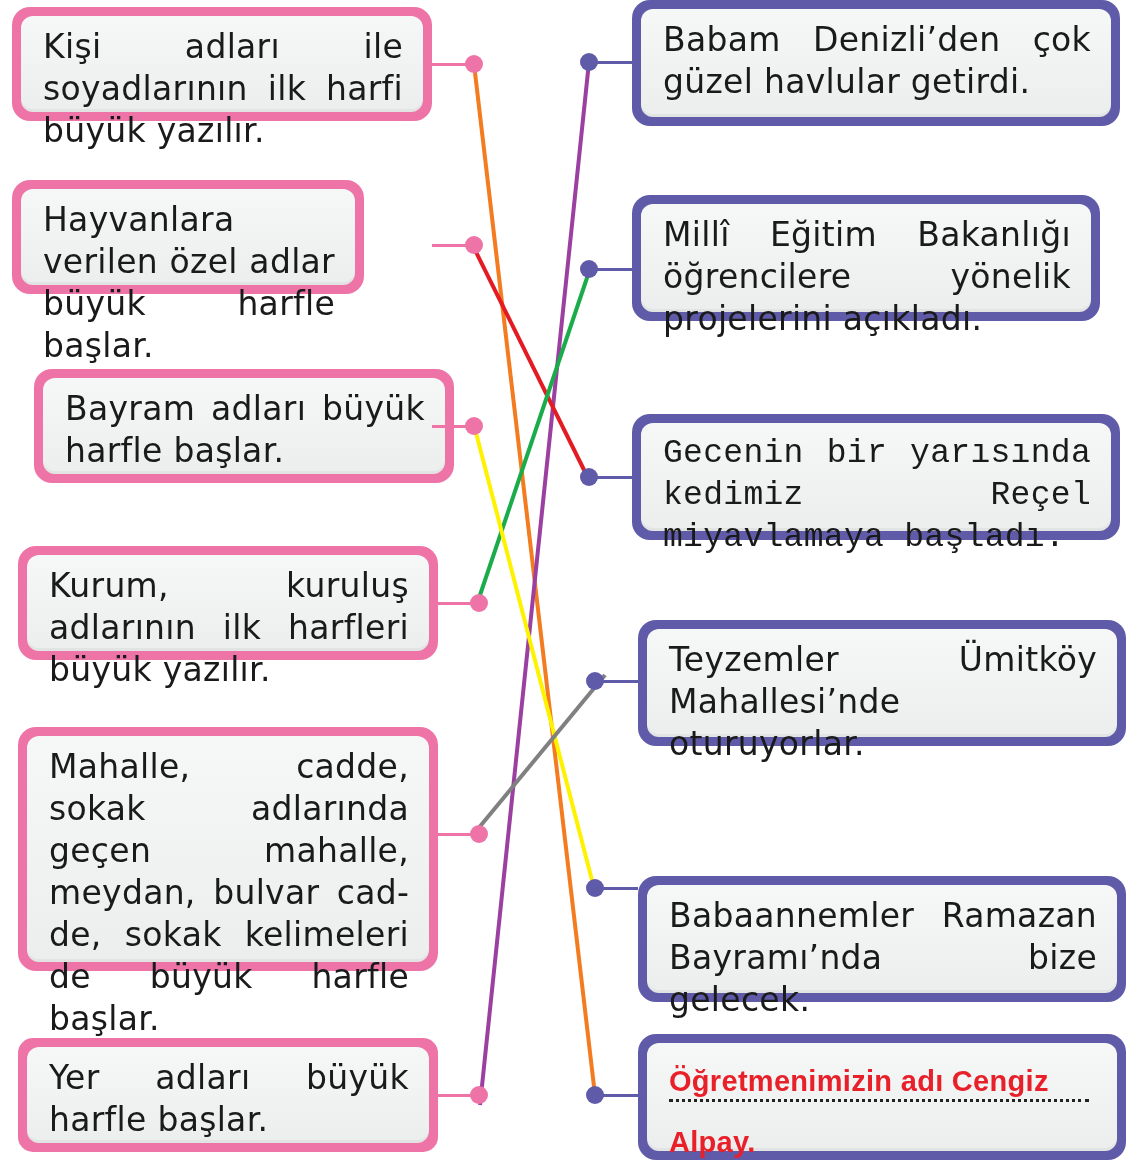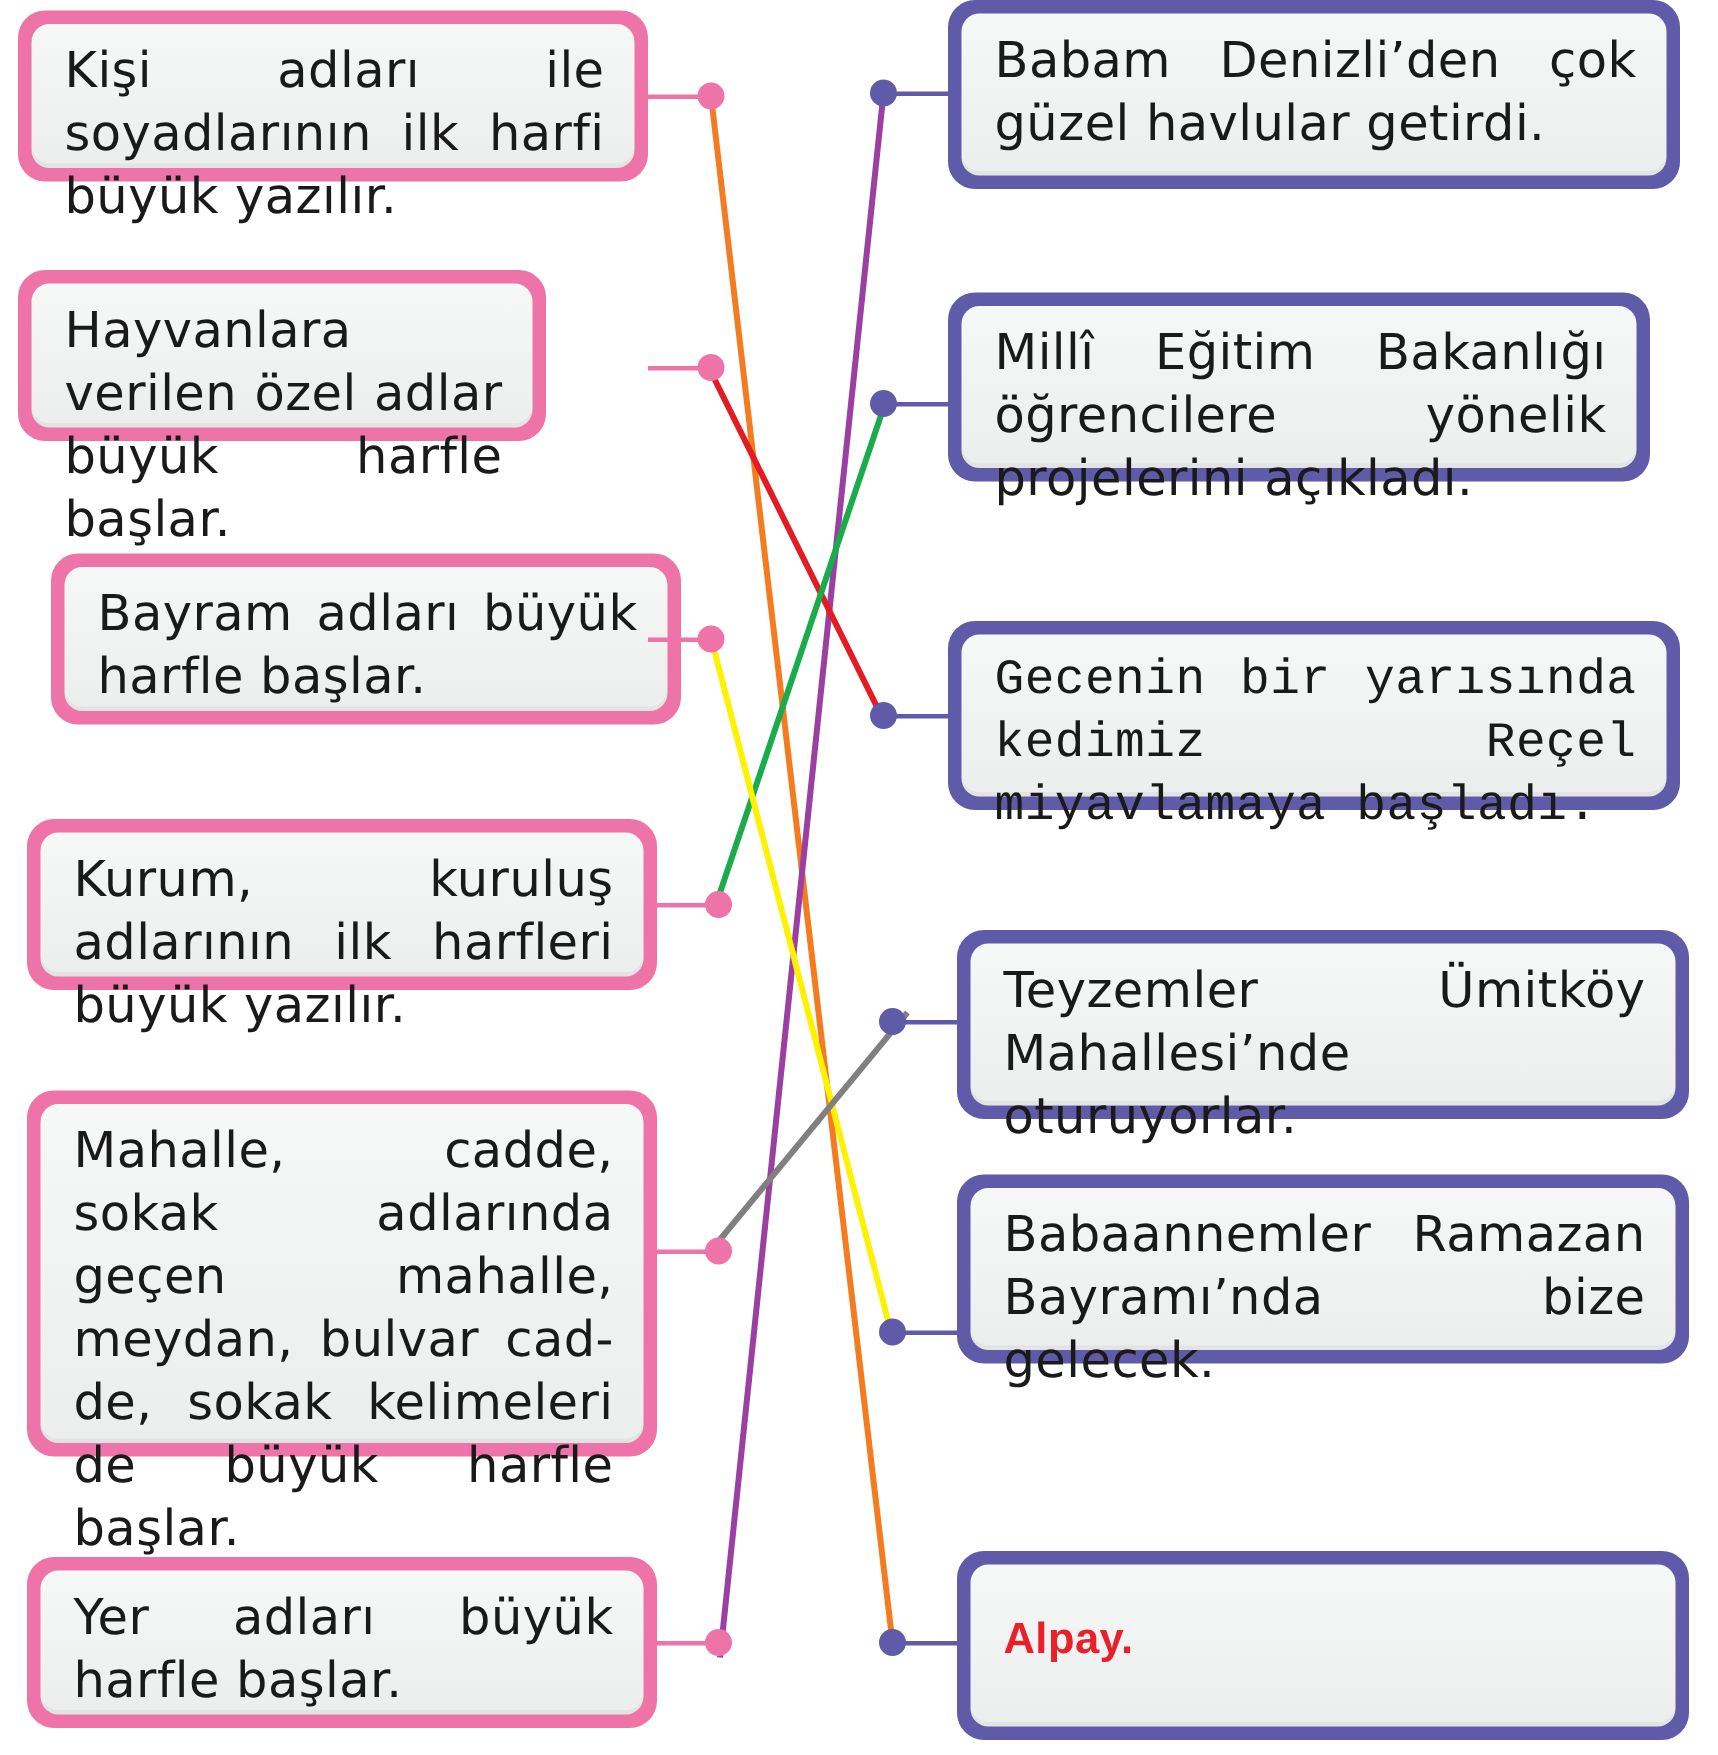--- a/index.html
+++ b/index.html
@@ -87,21 +87,21 @@
 <div class="dot" style="left:479px; top:603px; background:#ee74a8;"></div>
 
 <div class="box left" style="left:18px; top:727px; width:420px; height:244px;">
   <div class="inner">
       <span class="txt">Mahalle, cadde, sokak adlarında geçen mahal­le, meydan, bulvar cad­de, sokak kelimeleri de büyük harfle başlar.</span>
     </div>
 </div>
 <div class="stub" style="left:438px; top:833px; width:41px; background:#ee74a8;"></div>
 <div class="dot" style="left:479px; top:834px; background:#ee74a8;"></div>
 
-<div class="box left" style="left:18px; top:1038px; width:420px; height:114px;">
+<div class="box left" style="left:18px; top:1038px; width:420px; height:114px;border-radius:15px;">
   <div class="inner">
       <span class="txt">Yer adları büyük harfle başlar.</span>
     </div>
 </div>
 <div class="stub" style="left:438px; top:1094px; width:41px; background:#ee74a8;"></div>
 <div class="dot" style="left:479px; top:1095px; background:#ee74a8;"></div>
 
 <div class="box right" style="left:632px; top:0px; width:488px; height:126px;">
   <div class="inner">
       <span class="txt">Babam Denizli’den çok güzel havlular getirdi.</span>
@@ -127,27 +127,28 @@
 <div class="dot" style="left:589px; top:477px; background:#5f5ba8;"></div>
 
 <div class="box right" style="left:638px; top:620px; width:488px; height:126px;">
   <div class="inner">
       <span class="txt">Teyzemler Ümitköy Mahalle­si’nde oturuyorlar.</span>
     </div>
 </div>
 <div class="stub" style="left:595px; top:680px; width:43px; background:#5f5ba8;"></div>
 <div class="dot" style="left:595px; top:681px; background:#5f5ba8;"></div>
 
-<div class="box right" style="left:638px; top:783px; width:488px; height:126px;">
+<div class="box right" style="left:638px; top:876px; width:488px; height:126px;">
   <div class="inner">
       <span class="txt">Babaannemler Ramazan Bay­ramı’nda bize gelecek.</span>
     </div>
 </div>
 <div class="stub" style="left:595px; top:887px; width:43px; background:#5f5ba8;"></div>
 <div class="dot" style="left:595px; top:888px; background:#5f5ba8;"></div>
 
 <div class="box right" style="left:638px; top:1034px; width:488px; height:126px;">
   <div class="inner answer">
+    <span class="line1">Öğretmenimizin adı Cengiz</span>
     <span class="line2">Alpay.</span>
   </div>
 </div>
 <div class="stub" style="left:595px; top:1094px; width:43px; background:#5f5ba8;"></div>
 <div class="dot" style="left:595px; top:1095px; background:#5f5ba8;"></div>
 
 </body></html>

